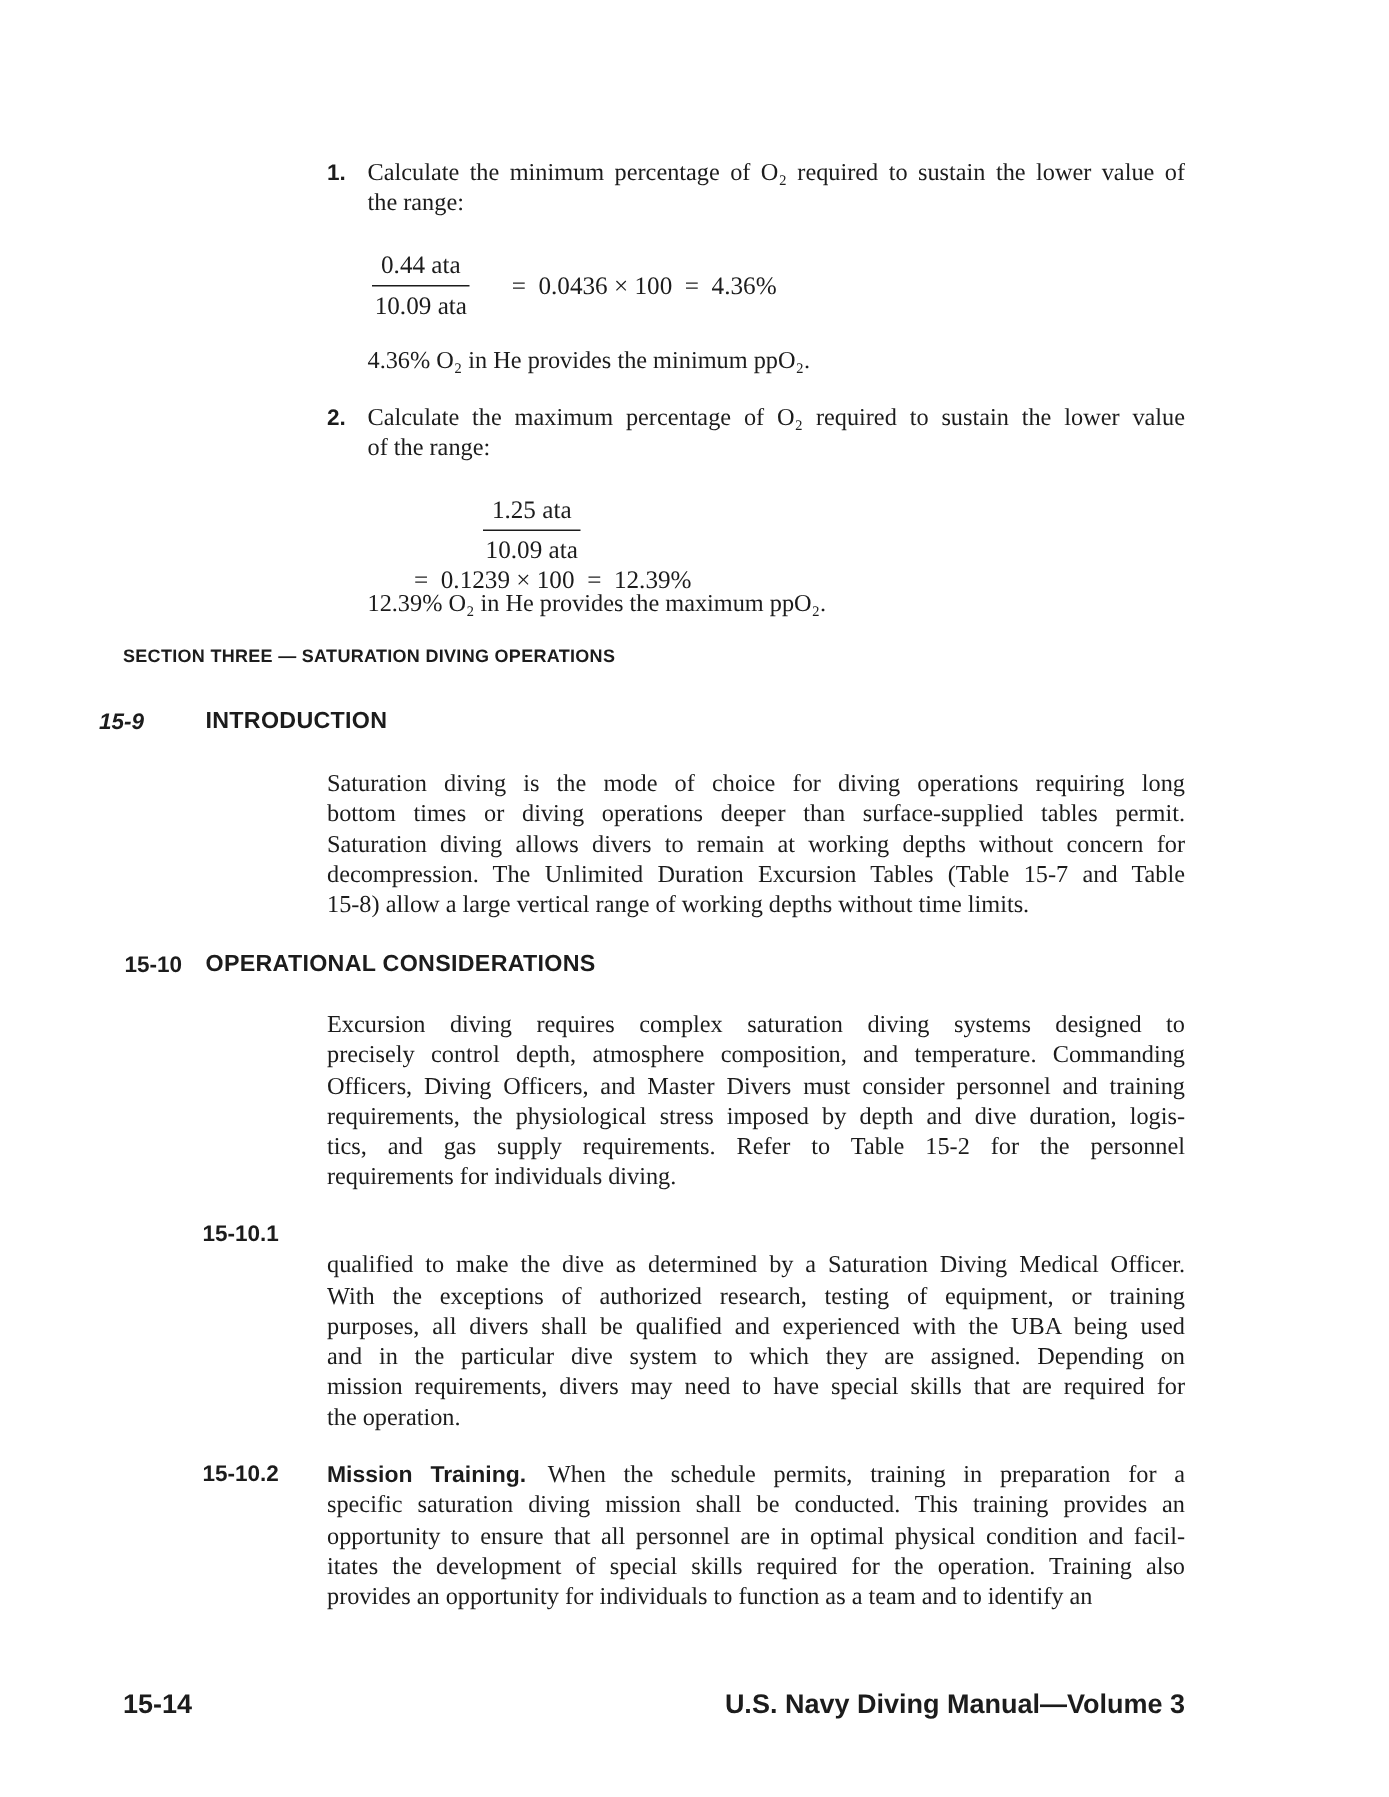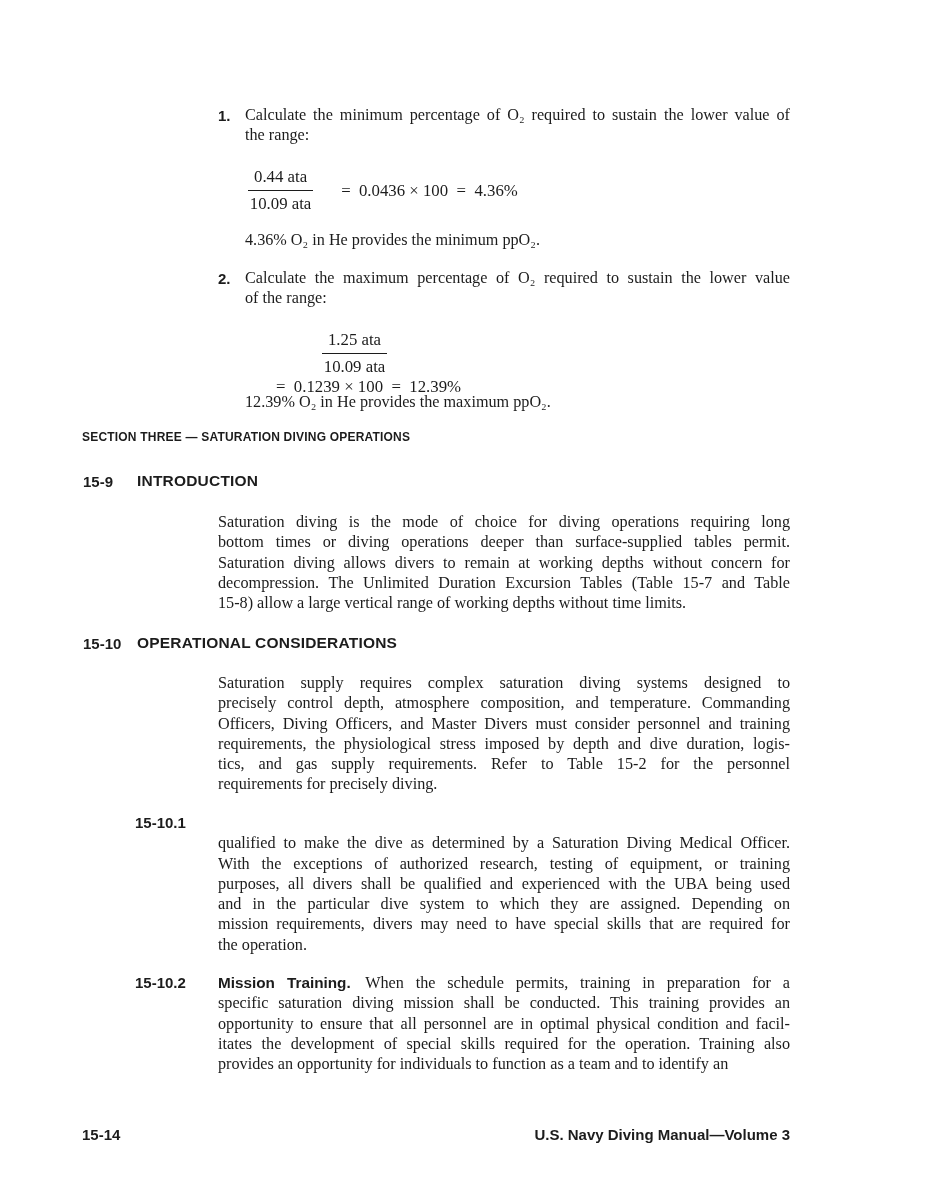--- a/index.html
+++ b/index.html
@@ -24,21 +24,21 @@
   .sub-number { font-family: "Liberation Sans", "DejaVu Sans", sans-serif; font-weight: bold; font-size: 15px; }
   .sub-title  { font-family: "Liberation Sans", "DejaVu Sans", sans-serif; font-weight: bold; font-size: 15.5px; letter-spacing: 0.2px; }
   .runin { font-family: "Liberation Sans", "DejaVu Sans", sans-serif; font-weight: bold; font-size: 15.3px; padding-right: 3px; }
 
   .equation { display: flex; align-items: center; font-size: 16.8px; }
   .fraction { display: inline-block; text-align: center; }
   .fraction .num { display: block; border-bottom: 1.6px solid #1c1c1c; padding: 0 6px 3px 6px; }
   .fraction .den { display: block; padding-top: 3px; }
   .eq-rhs { margin-left: 28px; white-space: pre; }
 
-  .footer { display: flex; justify-content: space-between; font-family: "Liberation Sans", "DejaVu Sans", sans-serif; font-weight: bold; font-size: 15px; text-align: center; }
+  .footer { display: flex; justify-content: space-between; font-family: "Liberation Sans", "DejaVu Sans", sans-serif; font-weight: bold; font-size: 18px; text-align: center; }
 </style>
 </head>
 <body>
 
 <div class="page">
 
   <div class="abs item-number" style="left:218px; top:107px;">1.</div>
   <div class="abs body-text" style="left:245px; top:105px; width:545px;">
 
   <div class="para-line">Calculate the minimum percentage of O₂ required to sustain the lower value of</div>
@@ -67,41 +67,41 @@
       <span class="num">1.25 ata</span>
       <span class="den">10.09 ata</span>
     </span>
     <span class="eq-rhs">=  0.1239 × 100  =  12.39%</span>
   </div>
 
   <div class="abs body-text" style="left:245px; top:392px; width:545px;">12.39% O₂ in He provides the maximum ppO₂.</div>
 
   <div class="abs section-heading" style="left:82px; top:430px;">SECTION THREE — SATURATION DIVING OPERATIONS</div>
 
-  <div class="abs sub-number" style="left:83px; top:473px;">15-9</div>
+  <div class="abs sub-number" style="left:66px; top:473px;font-style:italic;">15-9</div>
   <div class="abs sub-title" style="left:137px; top:472px;">INTRODUCTION</div>
   <div class="abs body-text" style="left:218px; top:512px; width:572px;">
 
   <div class="para-line">Saturation diving is the mode of choice for diving operations requiring long</div>
       <div class="para-line">bottom times or diving operations deeper than surface-supplied tables permit.</div>
       <div class="para-line">Saturation diving allows divers to remain at working depths without concern for</div>
       <div class="para-line">decompression. The Unlimited Duration Excursion Tables (Table 15-7 and Table</div>
       <div class="para-line last-line">15-8) allow a large vertical range of working depths without time limits.</div>
     </div>
 
   <div class="abs sub-number" style="left:83px; top:635px;">15-10</div>
   <div class="abs sub-title" style="left:137px; top:634px;">OPERATIONAL CONSIDERATIONS</div>
   <div class="abs body-text" style="left:218px; top:673px; width:572px;">
 
-  <div class="para-line">Saturation supply requires complex saturation diving systems designed to</div>
+  <div class="para-line">Excursion diving requires complex saturation diving systems designed to</div>
       <div class="para-line">precisely control depth, atmosphere composition, and temperature. Commanding</div>
       <div class="para-line">Officers, Diving Officers, and Master Divers must consider personnel and training</div>
       <div class="para-line">requirements, the physiological stress imposed by depth and dive duration, logis-</div>
       <div class="para-line">tics, and gas supply requirements. Refer to Table 15-2 for the personnel</div>
-      <div class="para-line last-line">requirements for precisely diving.</div>
+      <div class="para-line last-line">requirements for individuals diving.</div>
     </div>
 
   <div class="abs sub-number" style="left:135px; top:814px;">15-10.1</div>
   <div class="abs body-text" style="left:218px; top:833.3px; width:572px;">
 
   <div class="para-line">qualified to make the dive as determined by a Saturation Diving Medical Officer.</div>
       <div class="para-line">With the exceptions of authorized research, testing of equipment, or training</div>
       <div class="para-line">purposes, all divers shall be qualified and experienced with the UBA being used</div>
       <div class="para-line">and in the particular dive system to which they are assigned. Depending on</div>
       <div class="para-line">mission requirements, divers may need to have special skills that are required for</div>

